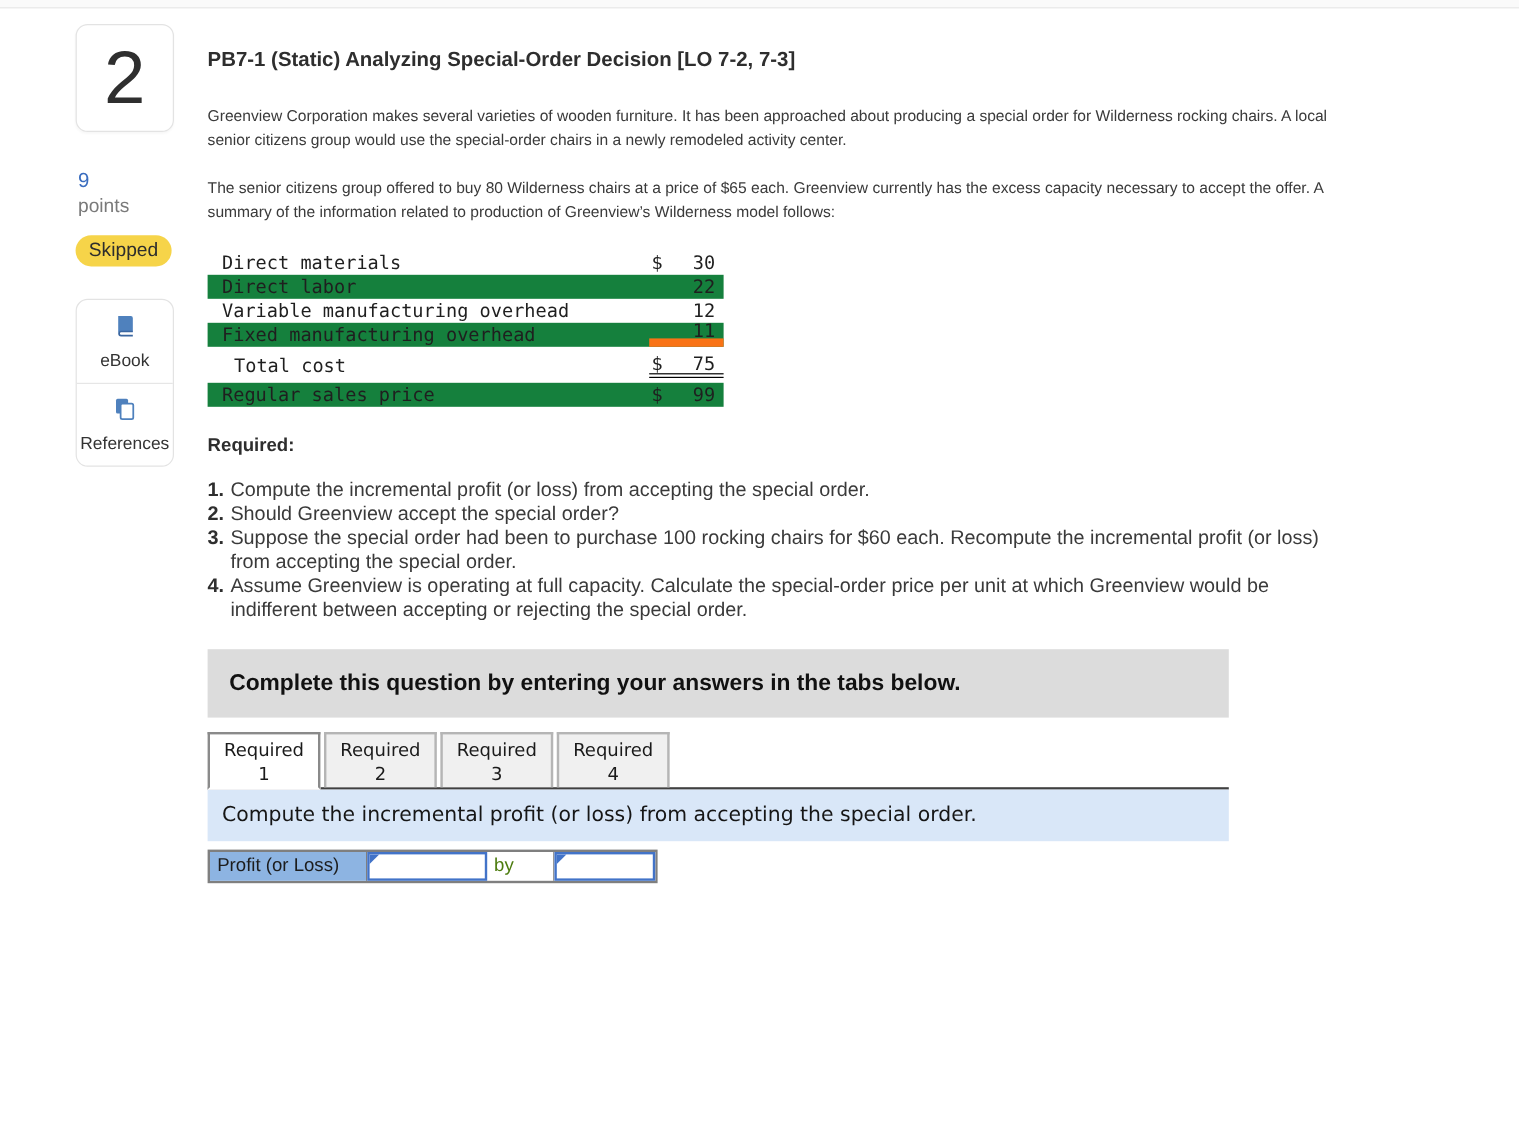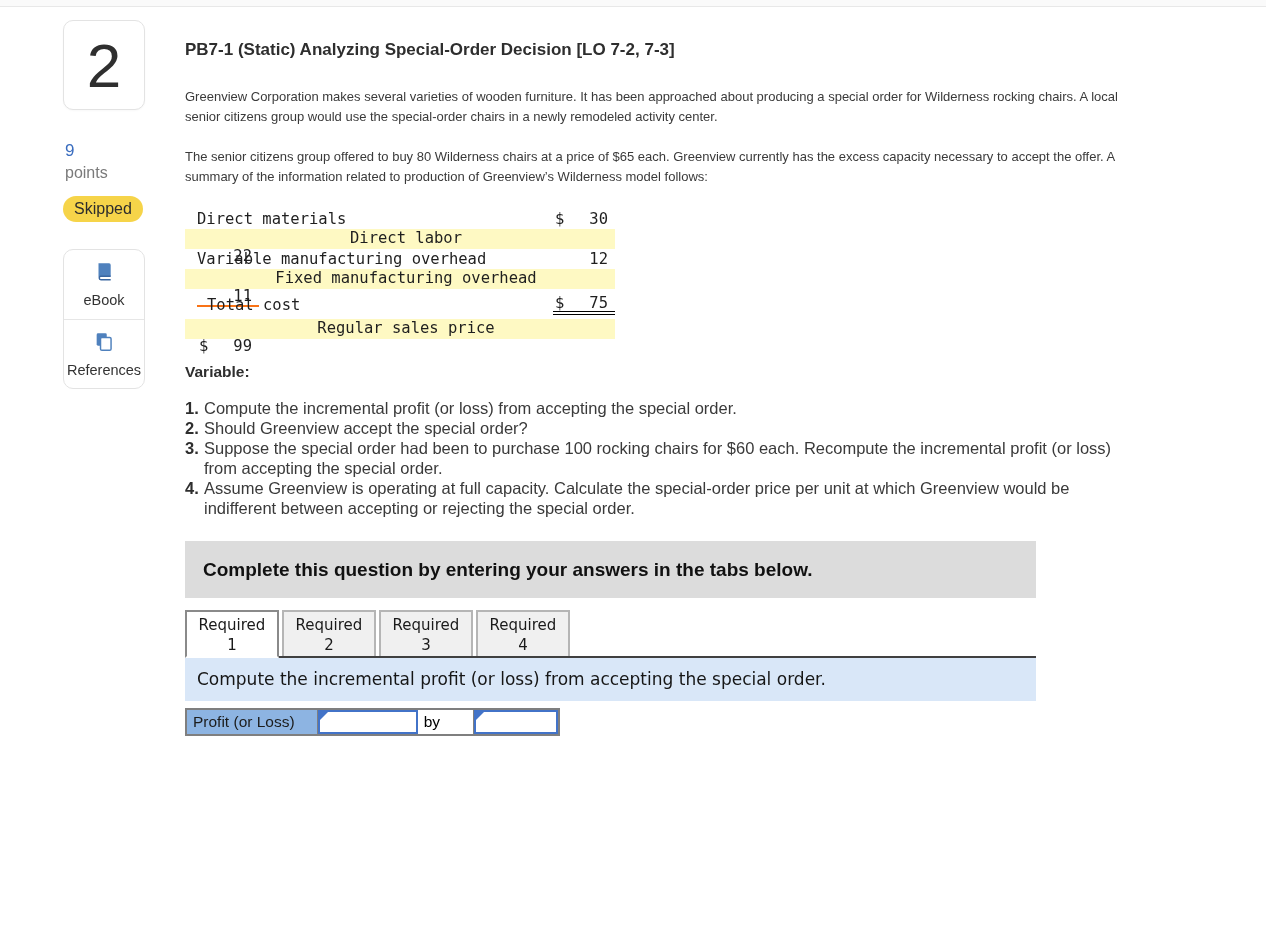--- a/index.html
+++ b/index.html
@@ -33,41 +33,41 @@
     background:#fff; overflow:visible;
   }
   .tool-cell {
     height:69px; display:flex; flex-direction:column; align-items:center;
     justify-content:center; gap:5px; cursor:pointer;
   }
   .tool-cell + .tool-cell { border-top:1px solid #e6e6e6; }
   .tool-label { font-size:14.5px; color:#333; white-space:nowrap; }
 
   
-  .main-col { width:940px;margin-left:12px; }
+  .main-col { width:940px; }
   .problem-title { margin-top:20px; font-size:17px; font-weight:bold; color:#2e2e2e; }
   .para { margin-top:27px; font-size:13px; line-height:20px; color:#3a3a3a; max-width:940px; }
   .para + .para { margin-top:20px; }
 
   
   .cost-table {
     margin-top:22px; width:430px;
     font-family:"DejaVu Sans Mono", monospace; font-size:15.5px; color:#1f1f1f;
   }
   .cost-row { display:flex; align-items:center; height:20px; padding-left:12px; }
-  .cost-row.shaded { background:#fef9c3;flex-direction:column; }
+  .cost-row.shaded { background:#15803d; }
   .cost-row.total-row { margin-top:5px; margin-bottom:4px; height:21px; }
   .cost-label { flex:1; white-space:pre; }
   .cost-label.indent { padding-left:10px; }
   .cost-val {
     width:62px; align-self:stretch; display:flex; align-items:center;
     padding:0 7px 0 2px;
   }
   .cost-val .num { margin-left:auto; }
-  .cost-val.sum-line { border-bottom:2px solid #f97316; }
+  .cost-val.sum-line { border-bottom:7px solid #f97316; }
   .cost-val.dbl-line { border-bottom:4px double #000; }
 
   .required-heading { margin-top:24px; font-size:15.5px; font-weight:bold; color:#2e2e2e; }
   .req-list { margin-top:17px; }
   .req-item { display:flex; font-size:16.5px; line-height:20px; color:#3a3a3a; }
   .req-num { font-weight:bold; width:19px; flex:0 0 19px; color:#2e2e2e; }
   .req-text { flex:1; max-width:920px; }
 
   
   .answer-panel { width:851px; margin-top:23px; }
@@ -107,21 +107,21 @@
   .ans-input.first { width:102px; }
   .ans-input.second { width:86px; }
   .ans-input .corner {
     position:absolute; top:0; left:0; width:0; height:0;
     border-top:8px solid #4273c8; border-right:8px solid transparent;
   }
   .ans-input input {
     width:100%; height:100%; border:none; outline:none; background:transparent;
     font-size:15px; padding:0 4px; font-family:"Liberation Sans", sans-serif;
   }
-  .ans-by { width:58px; padding-left:6px; border-right:1px solid #7f7f7f; color:#000000; }
+  .ans-by { width:58px; padding-left:6px; border-right:1px solid #7f7f7f; color:#4d7c0f; }
 
   .nav-row { margin-top:13px; display:flex; justify-content:center; gap:21px; }
   .nav-btn {
     height:31px; border:none; border-radius:4px; color:#fff; font-weight:bold;
     font-size:16px; display:flex; align-items:center; justify-content:center;
     gap:14px; cursor:pointer; font-family:"Liberation Sans", sans-serif;
   }
   .nav-btn.prev { width:211px; background:#dbe3f0; }
   .nav-btn.next { width:175px; background:#4470ad; }
   .chevron { width:9px; height:9px; display:inline-block; flex:0 0 9px; }
@@ -211,21 +211,21 @@
       </div>
       <div class="cost-row shaded">
         <span class="cost-label">Regular sales price</span>
         <span class="cost-val">
             <span class="cur">$</span>
             <span class="num">99</span>
           </span>
       </div>
     </div>
 
-    <div class="required-heading">Variable:</div>
+    <div class="required-heading">Required:</div>
 
     <div class="req-list">
       <div class="req-item">
         <span class="req-num">1.</span>
         <span class="req-text">Compute the incremental profit (or loss) from accepting the special order.</span>
       </div>
       <div class="req-item">
         <span class="req-num">2.</span>
         <span class="req-text">Should Greenview accept the special order?</span>
       </div>

